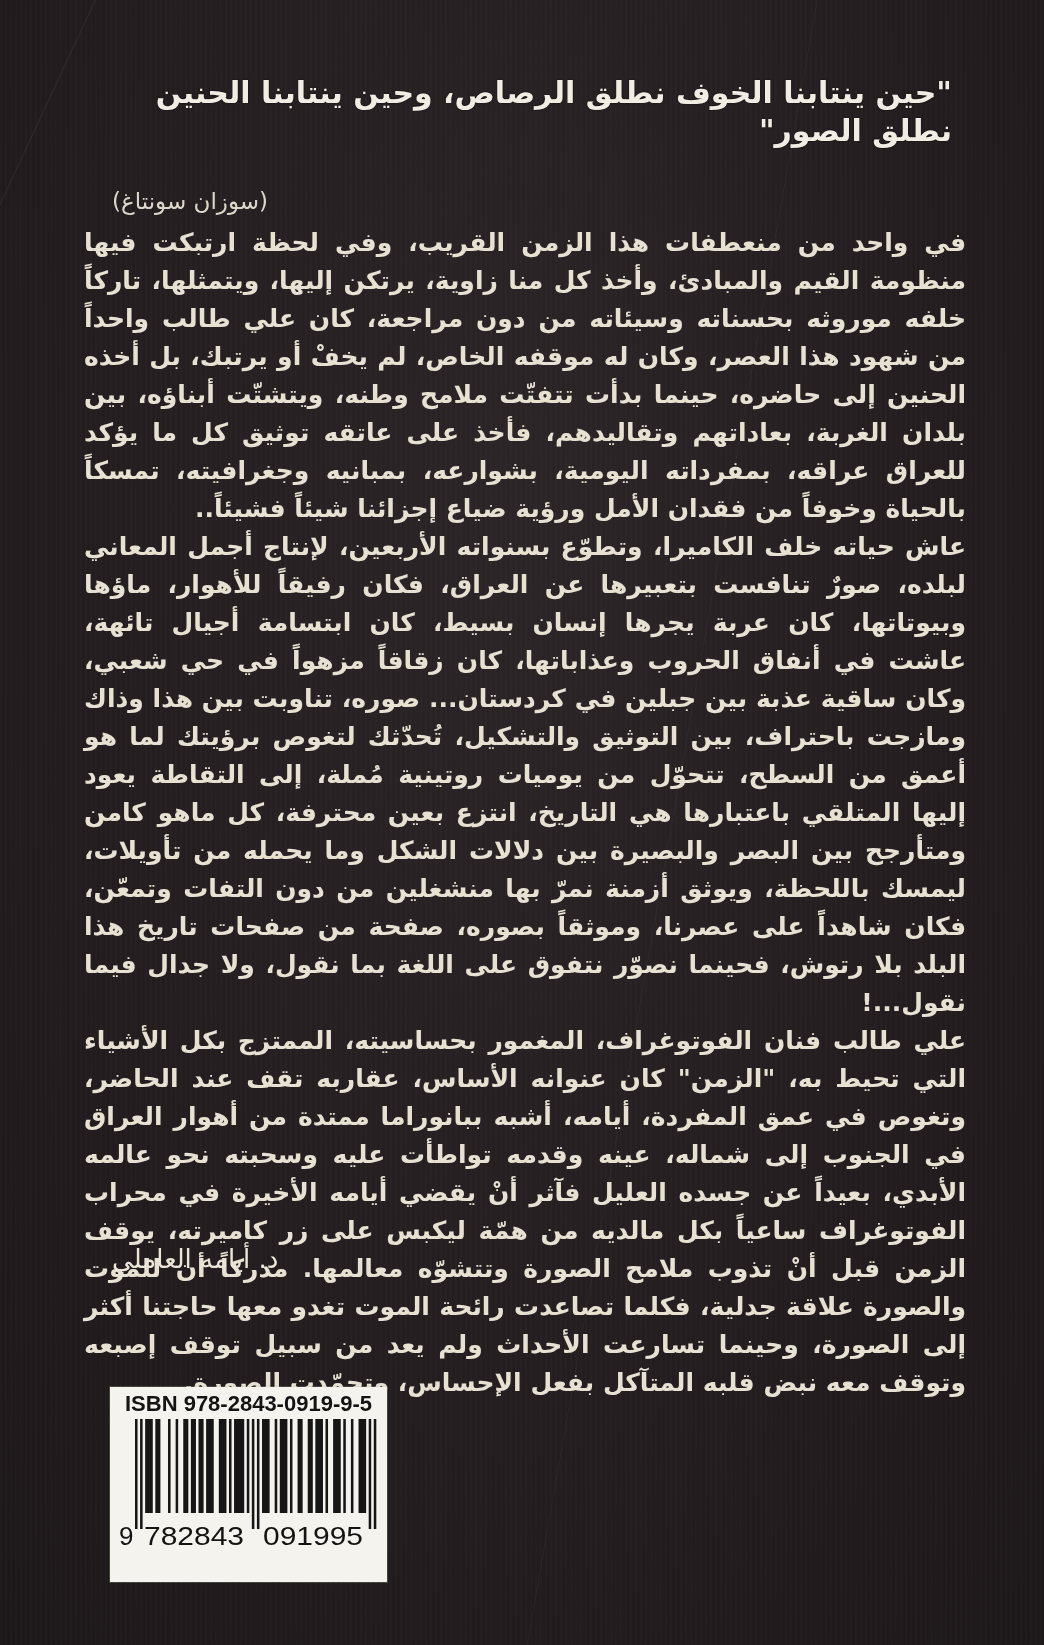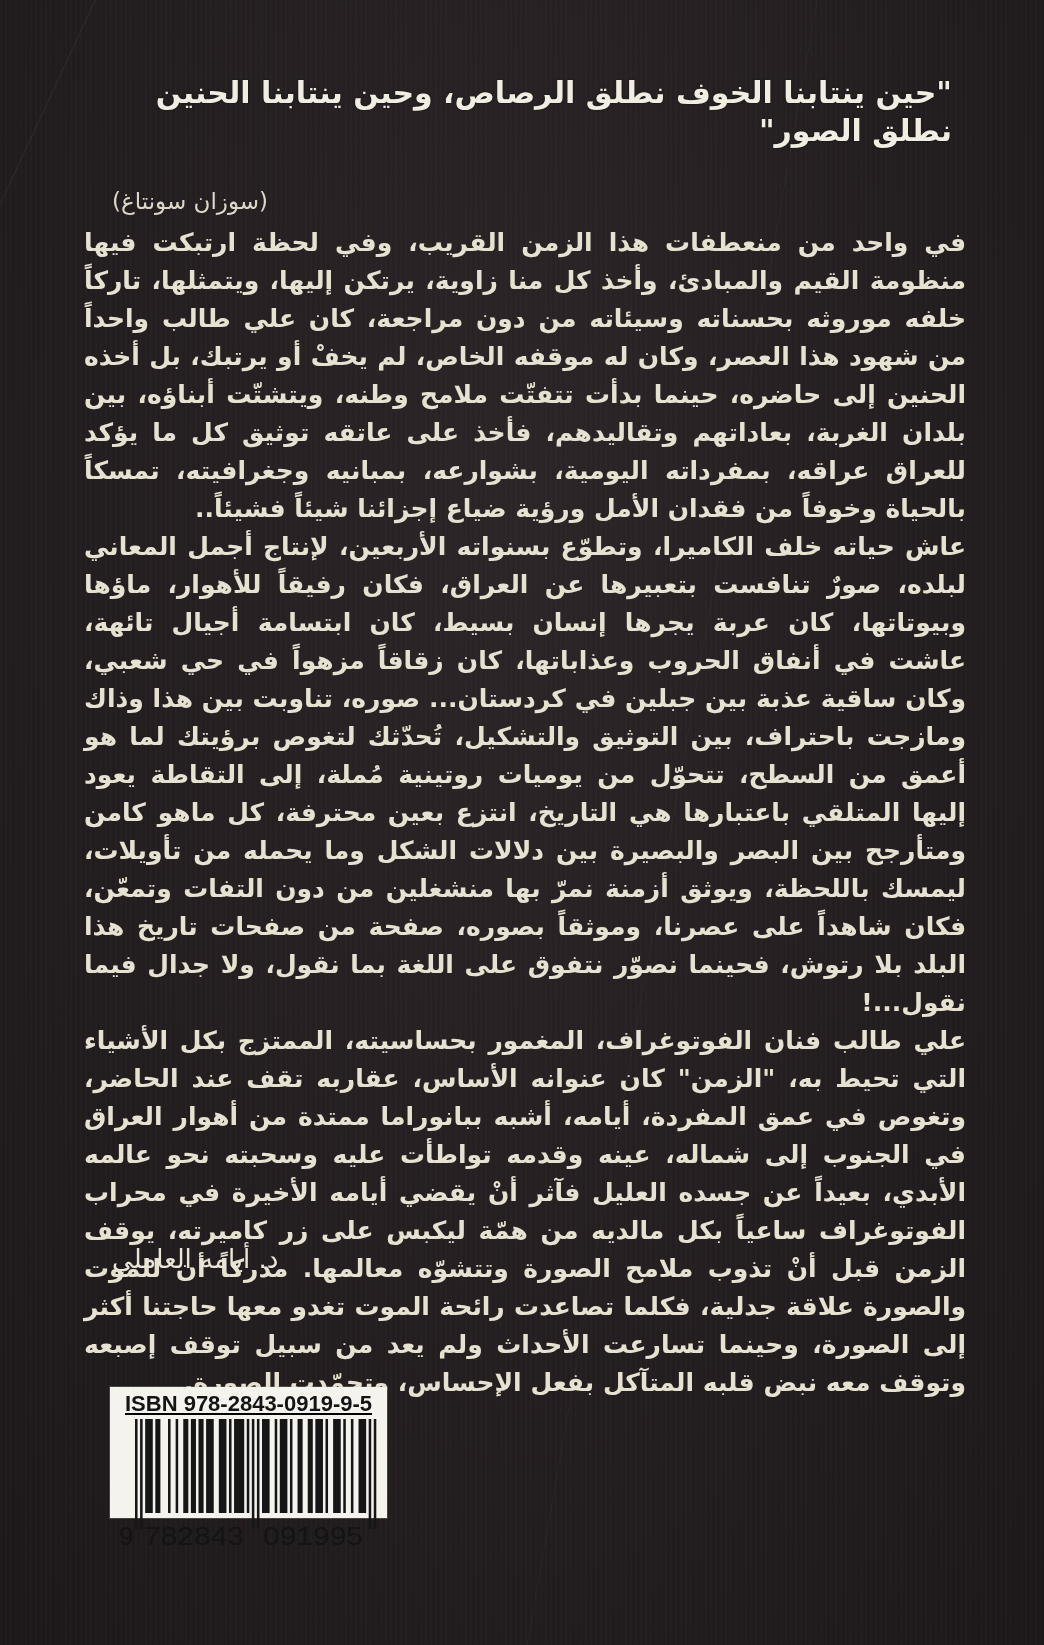--- a/index.html
+++ b/index.html
@@ -41,24 +41,23 @@
     color:#e7e1d2;
   }
   .body-text p{margin:0;padding:0;font-weight:bold;}
   .signature{
     position:absolute;top:1244px;left:112px;
     direction:rtl;
     font-size:26px;color:#ece6d8;
   }
   .barcode-box{
     position:absolute;top:1387px;left:110px;
-    width:277px;height:131px;
+    width:277px;height:195px;
     background:#f4f3ee;
     box-shadow:0 0 0 1px rgba(180,190,150,.25);
-    text-decoration:underline;
   }
   .isbn-line{
     padding-top:3px;height:27px;line-height:27px;
     text-align:center;
     font-family:"Liberation Sans", sans-serif;
     font-size:22px;font-weight:700;letter-spacing:0px;
     color:#141414;white-space:nowrap;
   }
   .ean-svg{display:block;margin:0 auto;}
   .ean-digits{

